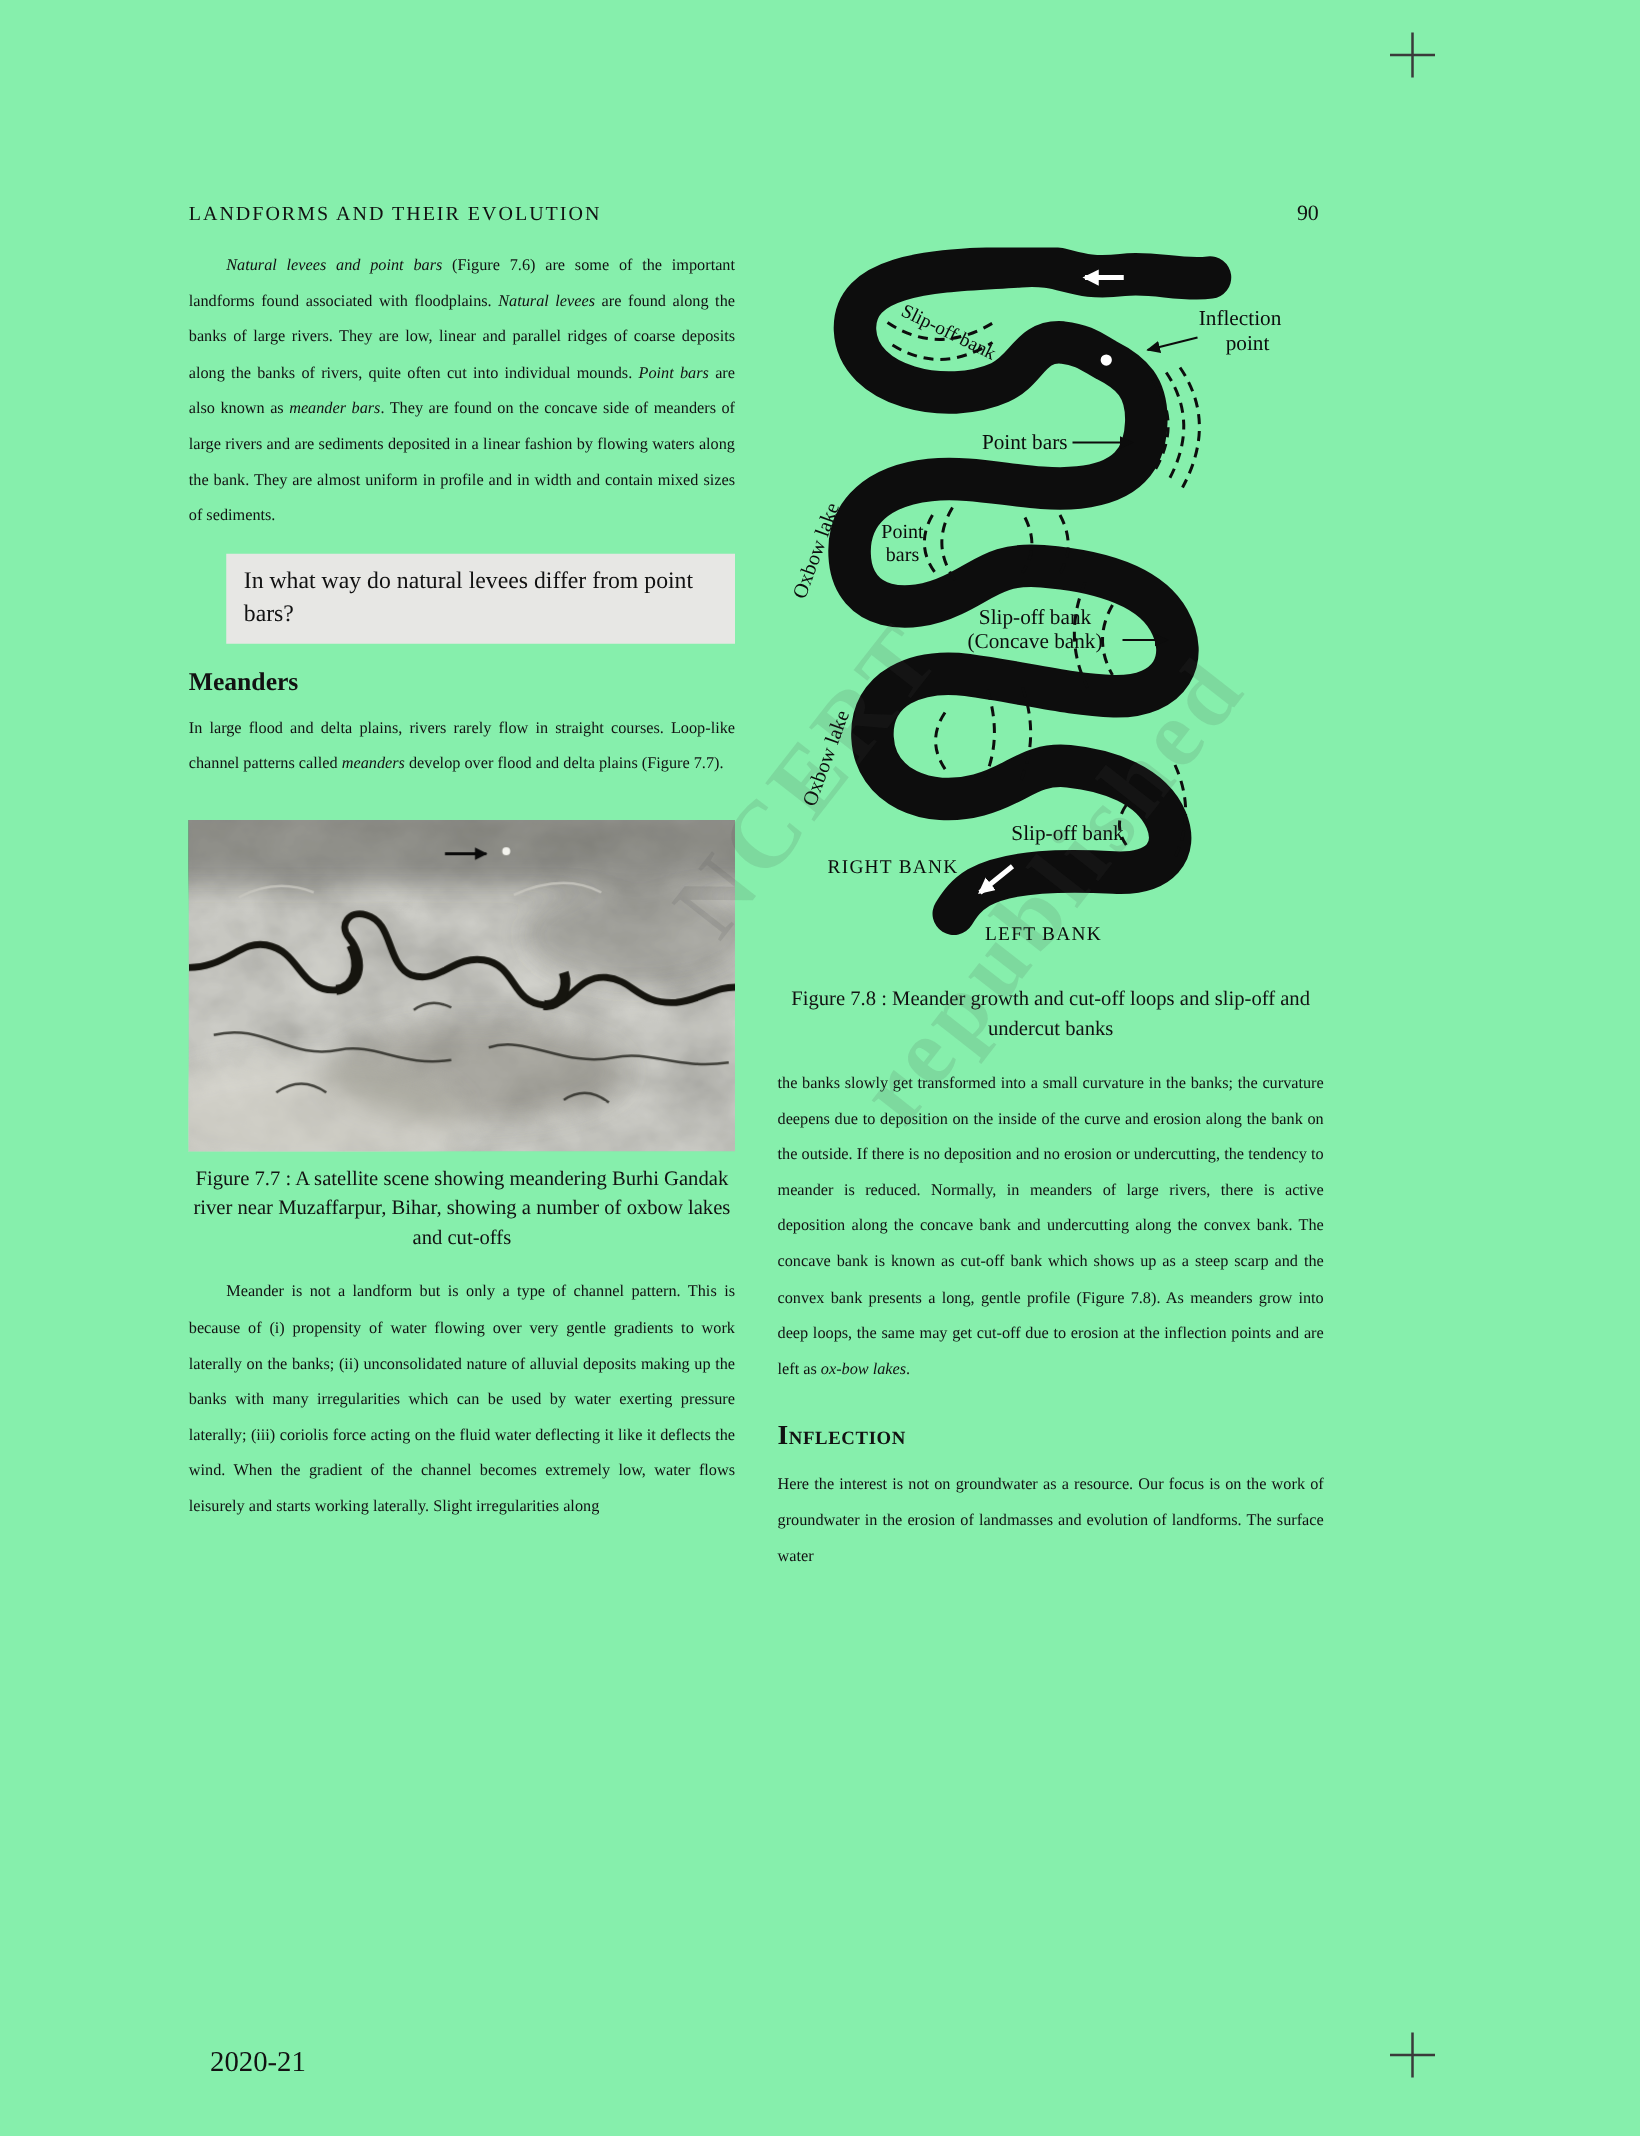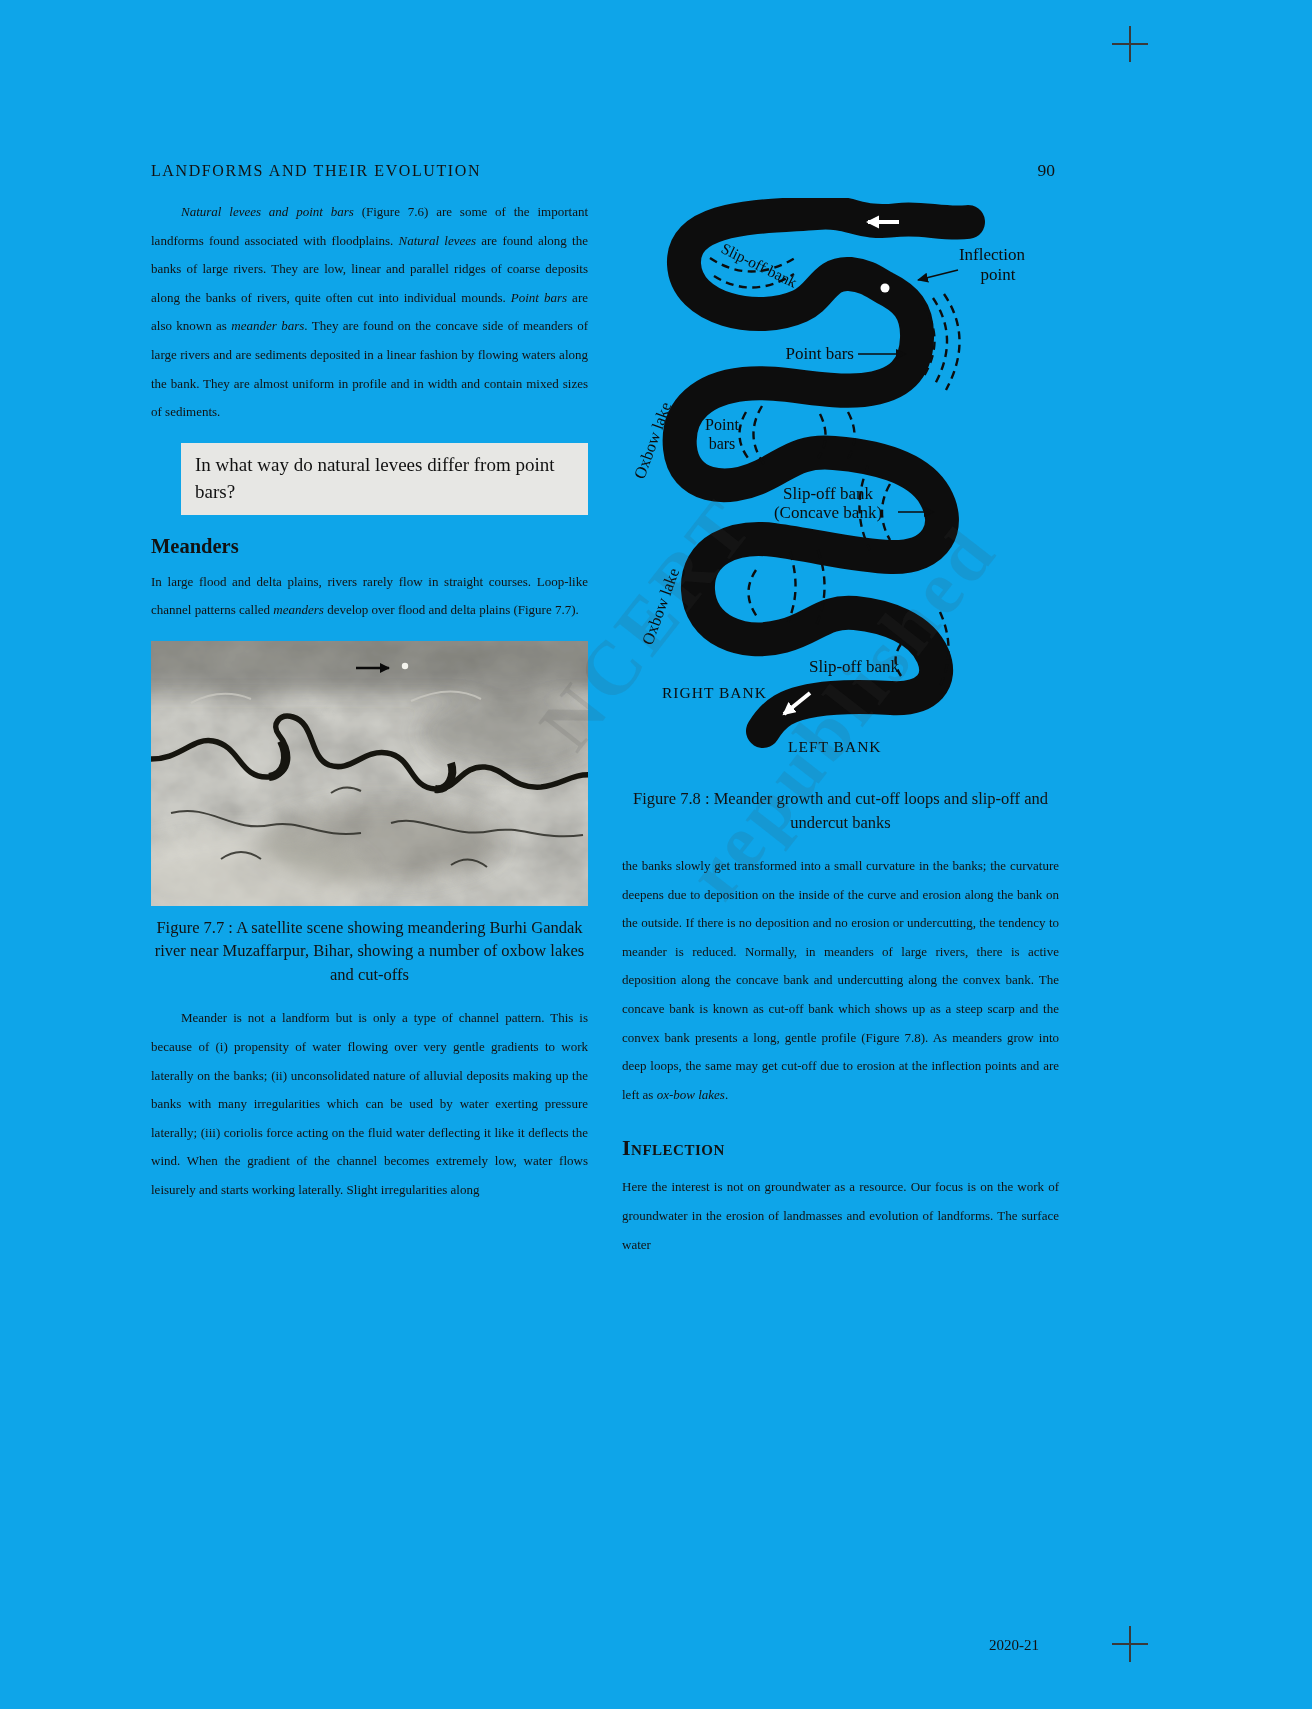--- a/index.html
+++ b/index.html
@@ -1,37 +1,37 @@
 <!DOCTYPE html>
 <html><head>
 <meta charset="utf-8">
 <style>
   *{box-sizing:border-box}
   html,body{margin:0;padding:0;background:#e9e9e7}
-  .page{position:relative;width:1312px;height:1709px;background:#0ea5e9;margin:0 auto;overflow:hidden;
+  .page{position:relative;width:1312px;height:1709px;background:#86efac;margin:0 auto;overflow:hidden;
         font-family:"Liberation Serif",serif;color:#121212}
   .running-header{position:absolute;left:151px;top:160px;width:904px;display:flex;justify-content:space-between;align-items:baseline}
   .rh-title{font-size:16px;letter-spacing:1.6px}
   .rh-num{font-size:17.5px}
   .col{position:absolute;top:198px;width:437px}
   .col-left{left:151px}
   .col-right{left:622px}
   p.body{font-size:13px;line-height:28.6px;text-align:justify;margin:0 0 1px}
   .indent{text-indent:30px}
   .qbox{background:#e7e7e4;margin:16px 0 6px 30px;padding:8px 14px 10px;font-size:19px;line-height:27px}
   h3.subhead{font-size:20.5px;margin:20px 0 10px;font-weight:bold}
   h3.gw{font-variant:small-caps;letter-spacing:.5px;font-size:22px;margin:26px 0 12px}
   figure{margin:0}
-  .fig77{margin:16px 0 4px}
+  .fig77{margin:31px 0 4px}
   .caption{font-weight:normal;font-size:16.5px;line-height:23.5px;text-align:center;margin:10px auto 0;max-width:437px}
   .cap78{max-width:420px;margin-top:14px}
   .fig78 svg,.fig77 svg{display:block}
   .diagram text{font-family:"Liberation Serif",serif;fill:#0c0c0c}
   .para4{margin-top:18px !important}
-  .footer{position:absolute;left:135px;top:1637px;width:904px;text-align:right;font-size:15px}
+  .footer{position:absolute;left:168px;top:1637px;width:904px;text-align:left;font-size:23px}
   .watermark{position:absolute;font-weight:bold;font-size:76px;color:rgba(70,70,70,.13);letter-spacing:6px;
              white-space:nowrap;transform:rotate(-52deg);pointer-events:none;z-index:5}
   .wm1{left:500px;top:580px}
   .wm2{left:618px;top:668px}
   .crop{position:absolute;width:36px;height:36px}
   .crop span{position:absolute;background:#3a3a3a}
   .crop .h{left:0;top:17px;width:36px;height:2px}
   .crop .v{left:17px;top:0;width:2px;height:36px}
   .crop-tr{left:1112px;top:26px}
   .crop-br{left:1112px;top:1626px}

